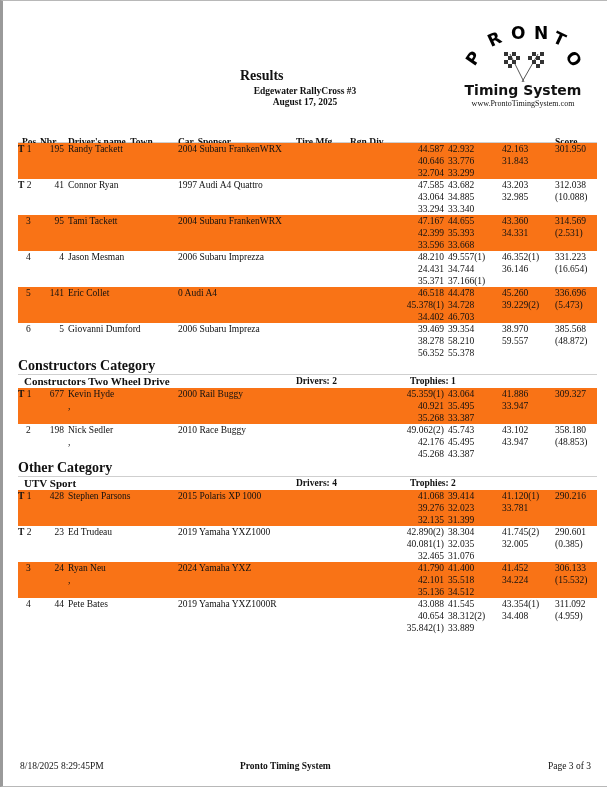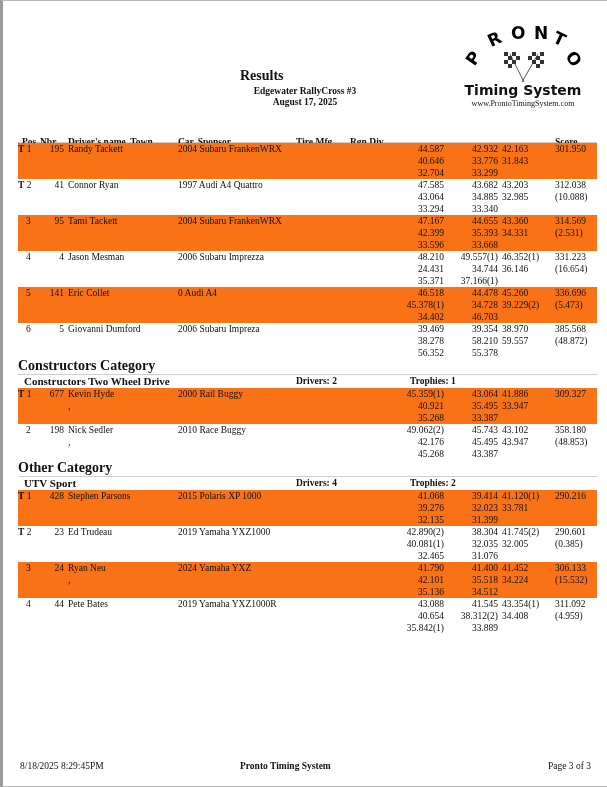--- a/index.html
+++ b/index.html
@@ -20,21 +20,21 @@
   .row { position:absolute; left:18px; width:579px; font-size:9.5px; line-height:12px; }
   .row.shaded { background:#f97316; }
   .row span { position:absolute; }
   .pos { left:0; width:22px; }
   .pos b { font-weight:bold; }
   .nbr { left:22px; width:24px; text-align:right; }
   .name { left:50px; }
   .sub { left:50px; top:12px; }
   .car { left:160px; }
   .t { width:50px; }
-  .c1 { left:376px;text-align:right; } .c2 { left:430px;text-align:right; } .c3 { left:484px; }
+  .c1 { left:376px;text-align:right; } .c2 { left:430px; } .c3 { left:484px; }
   .score { left:537px; text-align:left; }
   .r1 { top:0; } .r2 { top:12px; } .r3 { top:24px; }
 
   .cat { position:absolute; left:18px; font-weight:bold; font-size:14px; }
   .cls { position:absolute; left:18px; width:579px; height:13px; border-top:1px solid #cfcfcf; font-weight:bold; font-size:11px; }
   .cls span { position:absolute; top:0; }
   .cls .small { font-size:9.5px; top:1px; }
 
   .footer { position:absolute; top:761px; font-size:9.5px; }
 </style>

